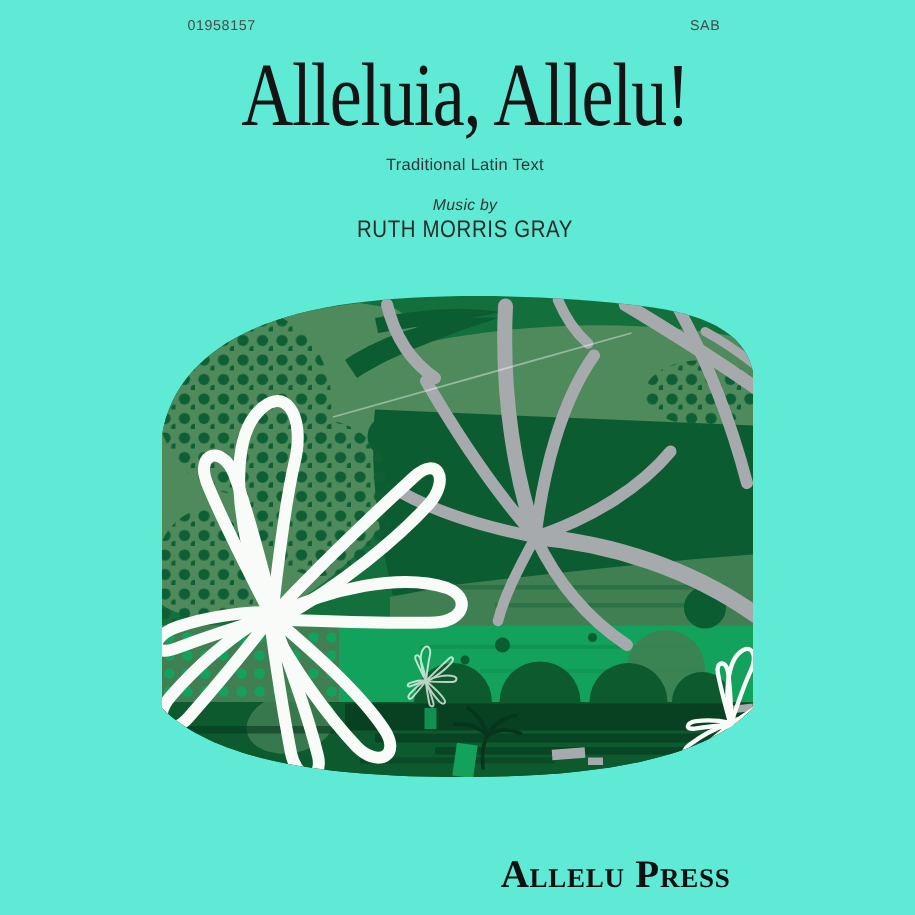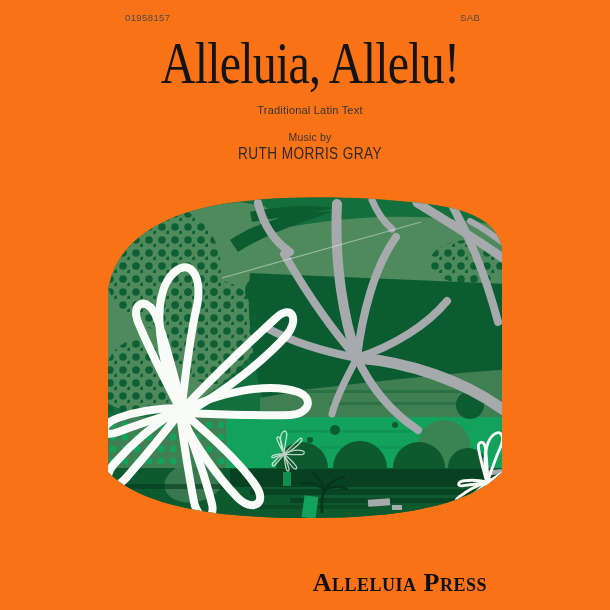--- a/index.html
+++ b/index.html
@@ -1,25 +1,25 @@
 <!DOCTYPE html>
 <html style="--band-base: #136F3C; --band-dark: #0C5C31; --band-deep: #0D5A2E; --sage: #4F8A5D; --sage-dark: #3F7F52; --emerald: #12A25C; --grunge-dark: #07391F; --leaf-gray: #A7AAAC; --flower-white: #F8FBF7; --dot-dark: #0E6034; --text-dark: #141414; --text-gray: #4A4A4A;"><head>
 <meta charset="utf-8">
 <style>
   html,body{margin:0;padding:0;background:#e8e8e8;}
-  .page{position:relative;width:610px;height:610px;background:#f97316;overflow:hidden;
+  .page{position:relative;width:610px;height:610px;background:#5eead4;overflow:hidden;
         font-family:"Liberation Sans",sans-serif;}
   .corner-label{position:absolute;top:12px;font-size:9.5px;letter-spacing:.4px;color:#4a4a4a;}
   .catalog{left:125px;}
   .voicing{left:460px;}
   .centered-col{position:absolute;left:10px;right:0;text-align:center;}
   .title{top:30px;font-family:"Liberation Serif",serif;font-size:60px;line-height:1.1;
          color:#141414;transform:scaleX(.8);transform-origin:50% 50%;letter-spacing:-1px;font-weight:400;}
   .text-source{top:104px;font-size:11px;color:#353535;letter-spacing:.2px;}
-  .music-by{top:131px;font-size:10.5px;color:#353535;letter-spacing:.2px;}
+  .music-by{top:131px;font-size:10.5px;color:#353535;letter-spacing:.2px;font-style:italic;}
   .composer{top:145px;font-size:16px;color:#2b2b2b;letter-spacing:.5px;
             transform:scaleX(.85);transform-origin:50% 50%;}
   .publisher{position:absolute;top:568px;right:123px;font-family:"Liberation Serif",serif;
              font-variant:small-caps;font-weight:600;font-size:26px;letter-spacing:.5px;color:#101010;}
   .artwork{position:absolute;left:0;top:0;width:610px;height:610px;}
   
   .f-base{fill:var(--band-base,#136F3C);}
   .f-dark{fill:var(--band-dark,#0C5C31);}
   .f-deep{fill:var(--band-deep,#0D5A2E);}
   .f-sage{fill:var(--sage,#4F8A5D);}
@@ -178,14 +178,14 @@
       </g>
       <g class="s-white" transform="translate(487 483) scale(0.36) rotate(12) translate(-181 -411)">
         <use href="#flowerSwirl"></use>
       </g>
       <g class="s-white" opacity=".75" transform="translate(284 454) scale(0.16) translate(-181 -411)">
         <use href="#flowerSwirl"></use>
       </g>
     </g>
   </svg>
 
-  <div class="publisher">Alleluia Press</div>
+  <div class="publisher">Allelu Press</div>
 </div>
 
 </body></html>

